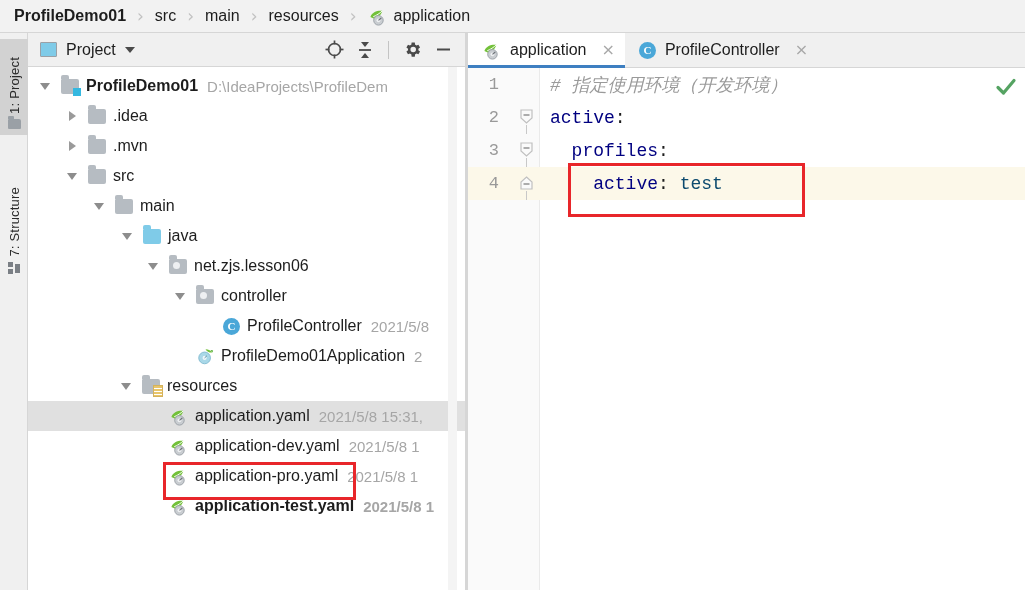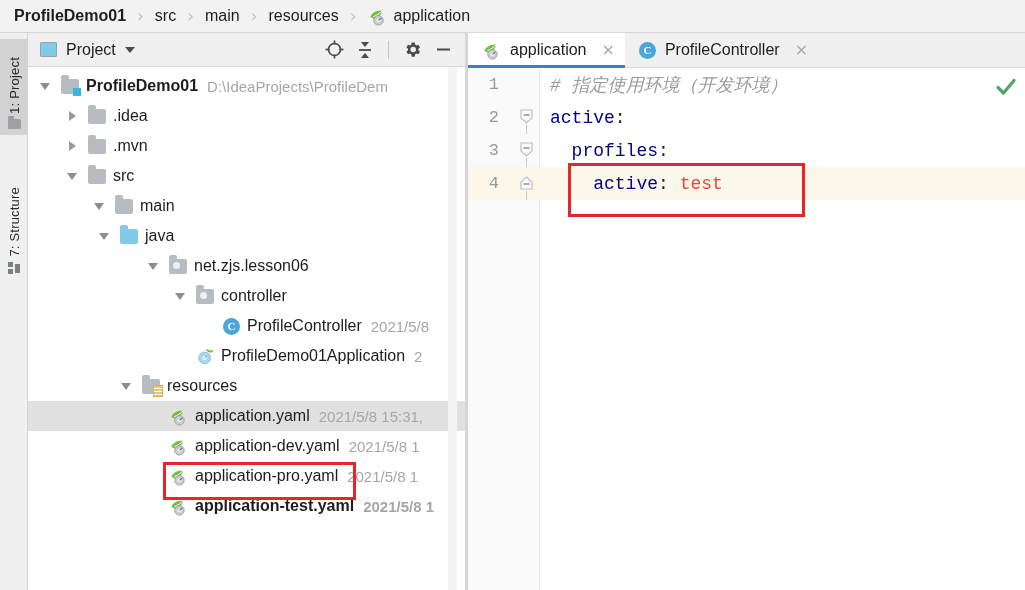--- a/index.html
+++ b/index.html
@@ -203,21 +203,21 @@
     width: 42px; text-align: right; padding-right: 11px;
     font-size: 17px; color: #999999;
     font-family: "Liberation Mono", monospace;
   }
   .fold-col { width: 30px; height: 33px; position: relative; flex: 0 0 30px; }
   .code-text {
     font-family: "Liberation Mono", monospace; font-size: 18px;
     white-space: pre; padding-left: 10px;
   }
   .tok-key { color: #000080; }
-  .tok-val { color: #ef4444; text-align: right; }
+  .tok-val { color: #0c4a6e; text-align: right; }
   .tok-comment { color: #9a9a9a; font-style: italic; }
   .tok-punct { color: #1d1d1d; }
 
   #gutter-band {
     position: absolute; left: 0; top: 0; width: 72px; height: 522px;
     background: #fafafa; border-right: 1px solid #eaeaea;
     z-index: 0;
   }
   .code-line { z-index: 1; }
   #indent-guide {
@@ -349,21 +349,21 @@
         <div class="node" style="padding-left: 37px;">
           <span class="twisty expanded"></span>
           <span class="ic folder" style="margin-left: 7px;"></span>
           <span class="node-label">src</span>
         </div>
         <div class="node" style="padding-left: 64px;">
           <span class="twisty expanded"></span>
           <span class="ic folder" style="margin-left: 7px;"></span>
           <span class="node-label">main</span>
         </div>
-        <div class="node" style="padding-left: 69px;">
+        <div class="node" style="padding-left: 92px;">
           <span class="twisty expanded"></span>
           <span class="ic folder blue" style="margin-left: 7px;"></span>
           <span class="node-label">java</span>
         </div>
         <div class="node" style="padding-left: 118px;">
           <span class="twisty expanded"></span>
           <span class="ic pkg" style="margin-left: 7px;"></span>
           <span class="node-label">net.zjs.lesson06</span>
         </div>
         <div class="node" style="padding-left: 145px;">

